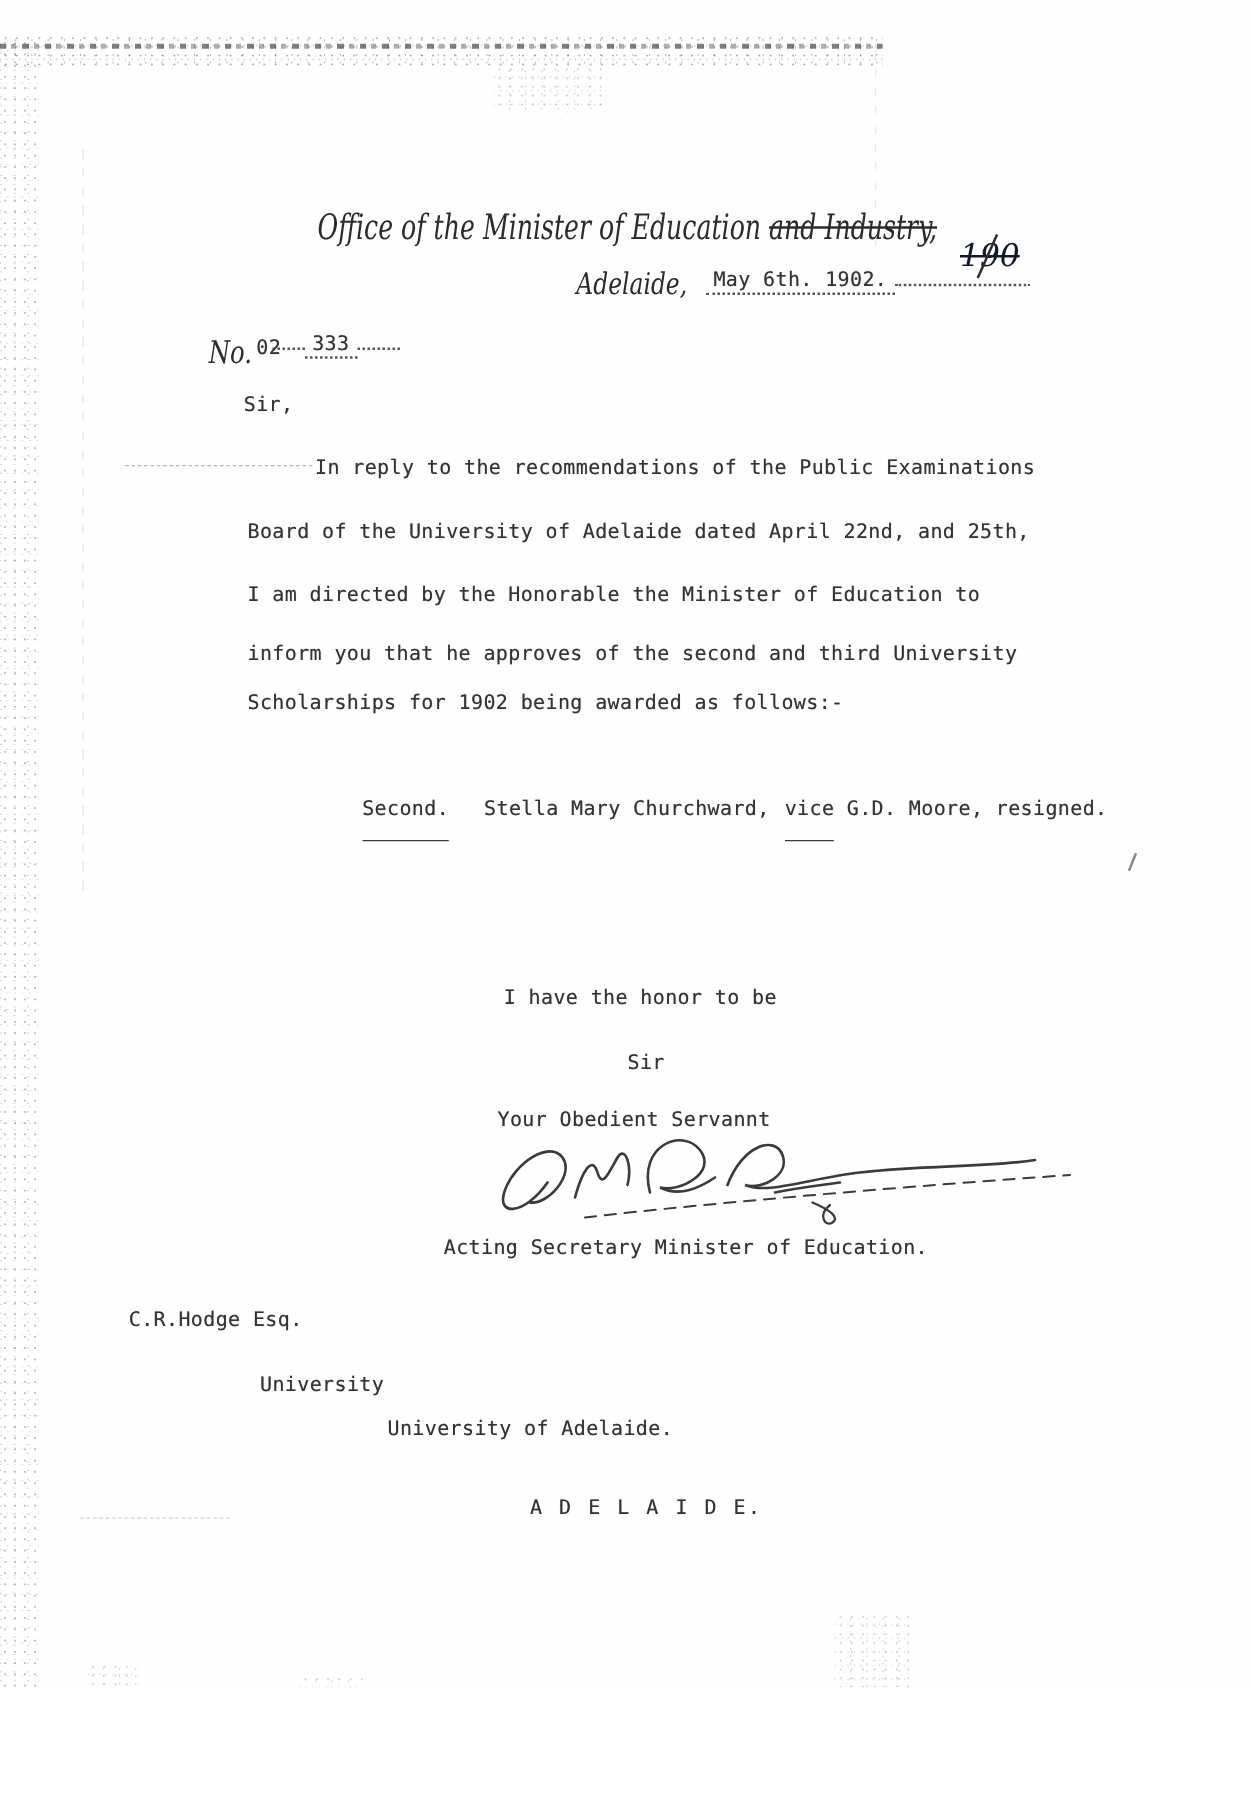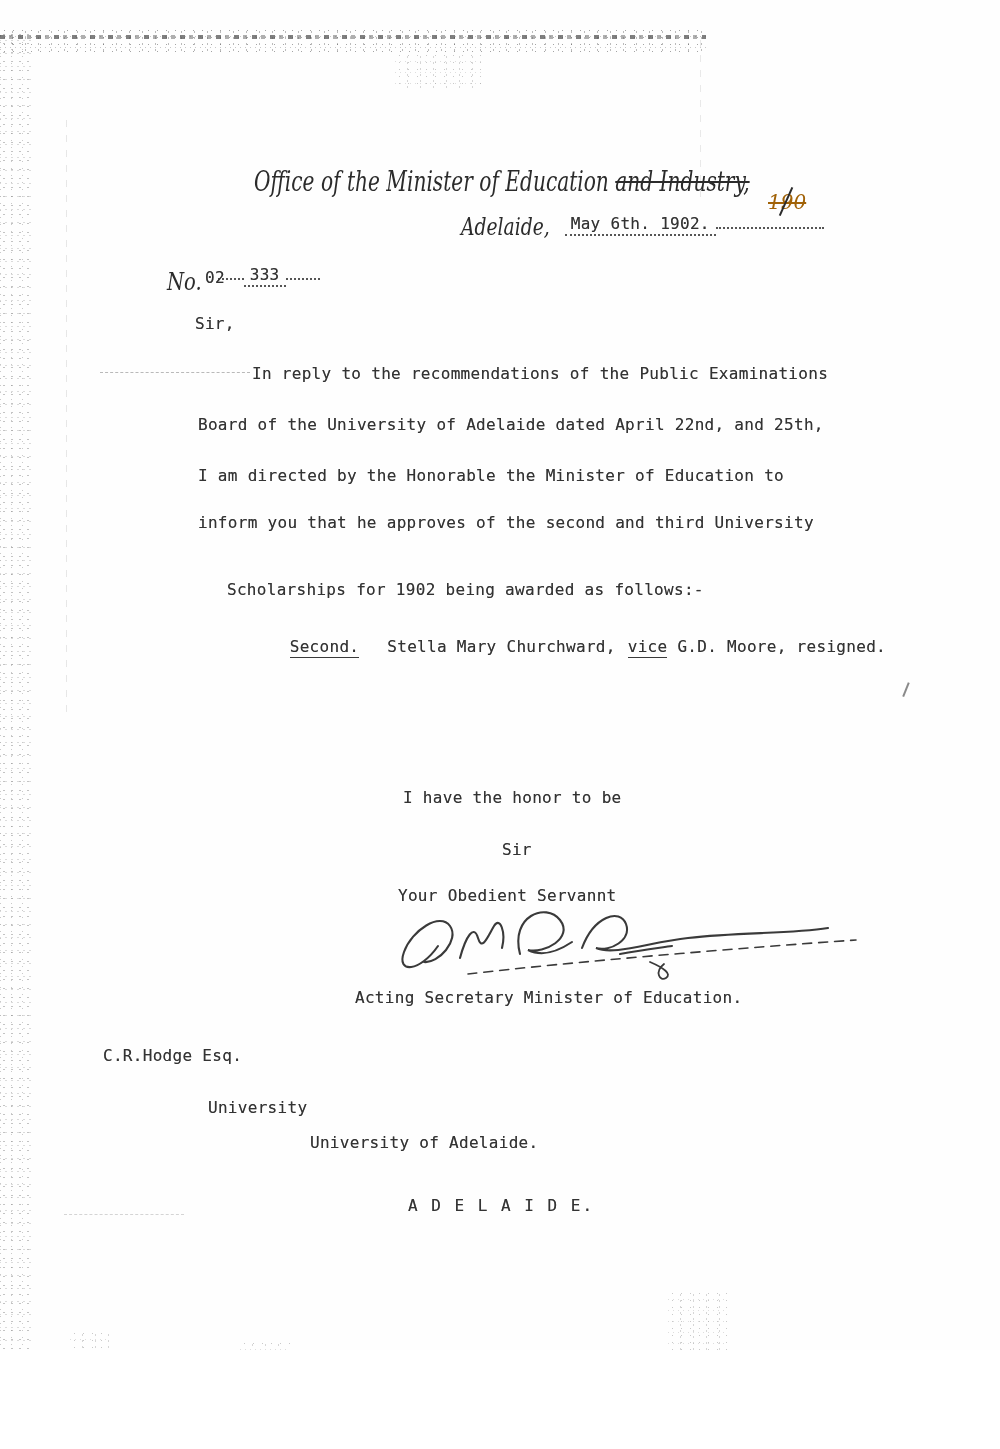--- a/index.html
+++ b/index.html
@@ -31,31 +31,31 @@
     white-space:pre;
     transform-origin:left bottom;
   }
   .squeeze{display:inline-block;transform:scaleX(.72);transform-origin:left bottom;white-space:pre;}
   .squeeze2{display:inline-block;transform:scaleX(.78);transform-origin:left bottom;white-space:pre;}
   .strike{text-decoration:line-through;text-decoration-thickness:2px;}
   
   .year-stub{
     position:relative;
     font-family:"DejaVu Serif", serif;font-style:italic;
-    font-size:20px;color:#a16207;
+    font-size:25px;color:#0f172a;
     text-decoration:line-through;
   }
   .year-stub::after{
     content:"";position:absolute;left:45%;top:-4px;width:2px;height:130%;
     background:#2b2b2b;transform:rotate(24deg);
   }
   
   .dotted-rule{display:inline-block;border-bottom:2px dotted #555;height:1px;vertical-align:baseline;}
   .on-rule{border-bottom:2px dotted #555;padding:0 6px 1px 6px;}
-  .u-solid{border-bottom:1.6px solid #3a3a3a;padding-bottom:1px;}
+  .u-solid{border-bottom:1.6px solid #3a3a3a;padding-bottom:16px;}
   .u-dashed{border-bottom:1.6px dashed #3a3a3a;padding-bottom:1px;}
   .gap{display:inline-block;width:28px;}
   .gap-sm{display:inline-block;width:12px;}
   
   .speckle{
     position:absolute;pointer-events:none;
     background-image:
       radial-gradient(circle, rgba(60,60,60,.55) .6px, transparent .95px),
       radial-gradient(circle, rgba(95,95,95,.40) .5px, transparent .85px),
       radial-gradient(circle, rgba(45,45,45,.45) .45px, transparent .75px);
@@ -125,21 +125,21 @@
   </div>
   <div class="tw" style="left:205px;top:268px;">02</div>
 
   <div class="tw" style="left:195px;top:314px;">Sir,</div>
 
   <div class="tw" style="left:252px;top:364px;">In reply to the recommendations of the Public Examinations</div>
   <div class="tw" style="left:198px;top:415px;">Board of the University of Adelaide dated April 22nd, and 25th,</div>
   <div class="tw" style="left:198px;top:466px;">I am directed by the Honorable the Minister of Education to</div>
   <div class="tw tw-sm" style="left:103px;top:514px;"></div>
   <div class="tw" style="left:198px;top:513px;">inform you that he approves of the second and third University</div>
-  <div class="tw" style="left:198px;top:580px;margin-left:29px;">Scholarships for 1902 being awarded as follows:-</div>
+  <div class="tw" style="left:198px;top:552px;">Scholarships for 1902 being awarded as follows:-</div>
 
   <div class="tw" style="left:250px;top:618px;">
     <span class="u-solid">Second.</span><span class="gap"></span><span>Stella Mary Churchward,</span><span class="gap-sm"></span><span class="u-solid">vice</span><span> </span><span>G.D. Moore, resigned.</span>
   </div>
 
 
   <div class="tw" style="left:403px;top:788px;">I have the honor to be</div>
   <div class="tw" style="left:502px;top:840px;">Sir</div>
   <div class="tw" style="left:398px;top:886px;">Your Obedient Servannt</div>
 
@@ -155,15 +155,15 @@
         <path d="M330,64 C344,70 352,76 346,80 C340,84 334,74 344,66" stroke-width="1.8"></path>
       </g>
     </svg>
   </div>
 
   <div class="tw" style="left:355px;top:988px;">Acting Secretary Minister of Education.</div>
 
   <div class="tw" style="left:103px;top:1046px;">C.R.Hodge Esq.</div>
   <div class="tw" style="left:208px;top:1098px;">University</div>
   <div class="tw" style="left:310px;top:1120px;margin-top:13px;">University of Adelaide.</div>
-  <div class="tw" style="left:408px;top:1196px;letter-spacing:2px;">A D E L A I D E.</div>
+  <div class="tw" style="left:424px;top:1196px;letter-spacing:2px;">A D E L A I D E.</div>
 
 </div>
 
 </body></html>

